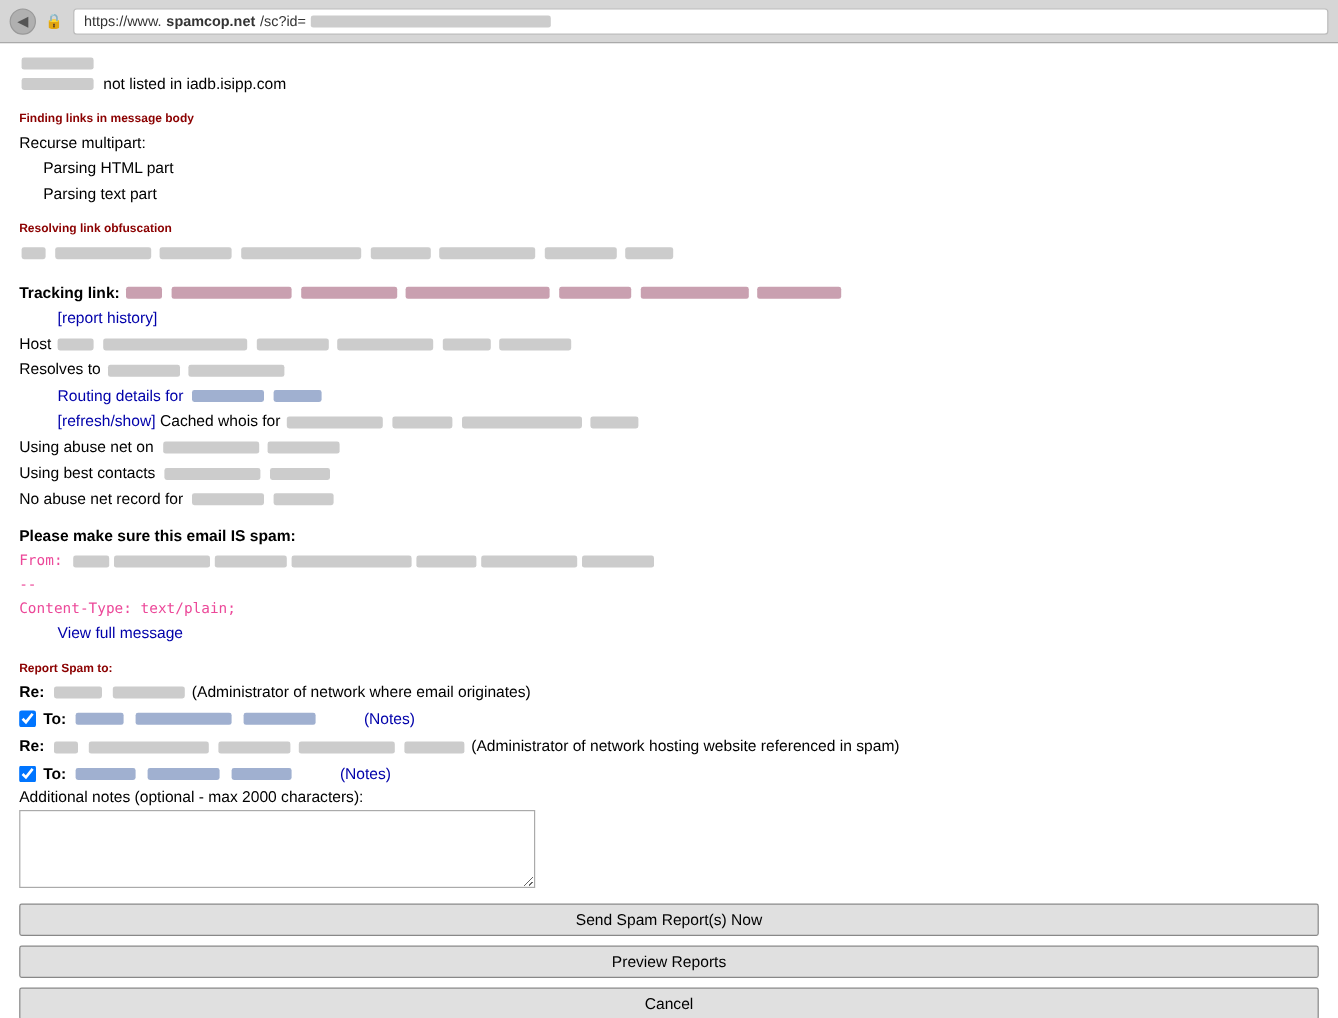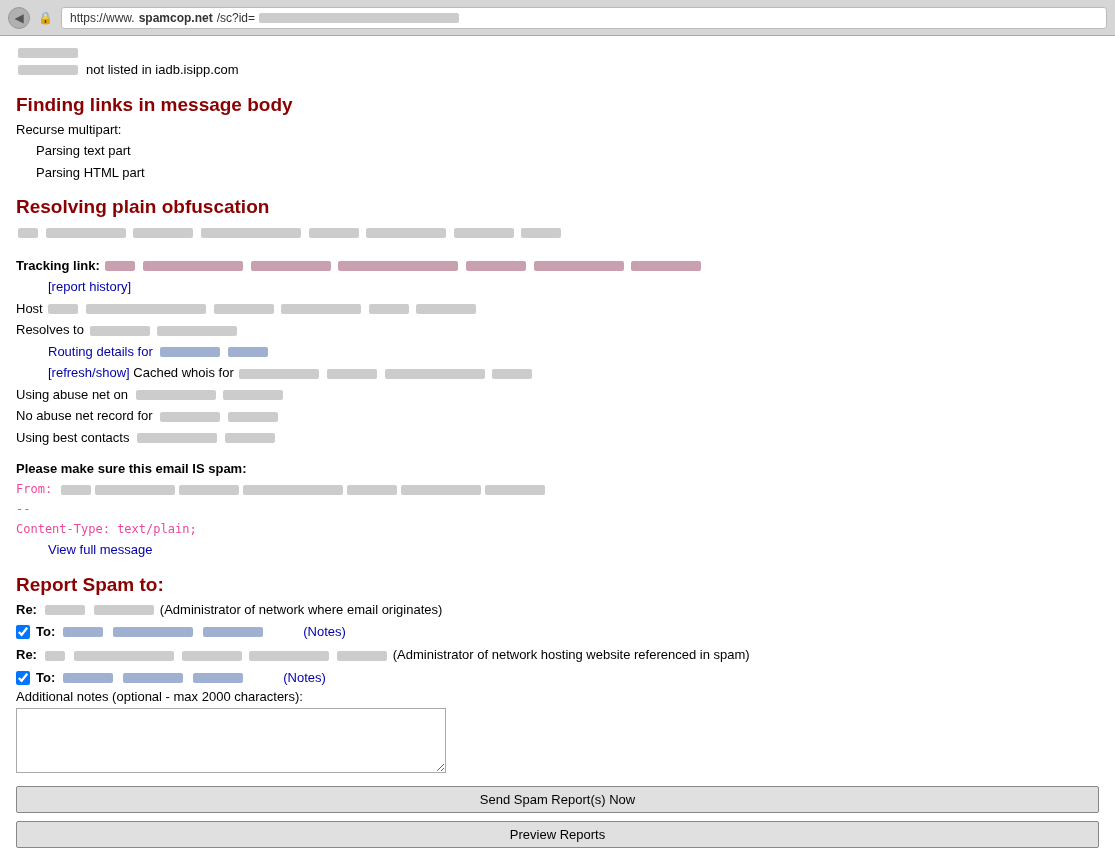--- a/index.html
+++ b/index.html
@@ -79,21 +79,21 @@
     }
     .redacted-blue {
       background: #a0b0d0;
     }
 
     .section-header {
       color: #8b0000;
       font-weight: bold;
       margin-top: 14px;
       margin-bottom: 4px;
-      font-size: 19px;
+      font-size: 10px;
     }
 
     .line {
       margin: 2px 0;
       line-height: 1.5;
     }
 
     .indent {
       padding-left: 20px;
     }
@@ -214,24 +214,24 @@
       <span class="redacted" style="width:60px;"></span>
     </div>
     <div class="top-row">
       <span class="redacted" style="width:60px;"></span>
       <span>not listed in iadb.isipp.com</span>
     </div>
   </div>
 
   <div class="section-header">Finding links in message body</div>
   <div class="line">Recurse multipart:</div>
+  <div class="line indent">Parsing HTML part</div>
   <div class="line indent">Parsing text part</div>
-  <div class="line indent">Parsing HTML part</div>
-
-  <div class="section-header">Resolving plain obfuscation</div>
+
+  <div class="section-header">Resolving link obfuscation</div>
   <div class="line">
     <span class="redacted" style="width:20px;"></span>
     <span class="redacted" style="width:80px;"></span>
     <span class="redacted" style="width:60px;"></span>
     <span class="redacted" style="width:100px;"></span>
     <span class="redacted" style="width:50px;"></span>
     <span class="redacted" style="width:80px;"></span>
     <span class="redacted" style="width:60px;"></span>
     <span class="redacted" style="width:40px;"></span>
   </div>
@@ -276,27 +276,27 @@
       <span class="redacted" style="width:50px;"></span>
       <span class="redacted" style="width:100px;"></span>
       <span class="redacted" style="width:40px;"></span>
     </div>
     <div class="line">
       <span>Using abuse net on</span>
       <span class="redacted" style="width:80px; margin-left:4px;"></span>
       <span class="redacted" style="width:60px;"></span>
     </div>
     <div class="line">
+      <span>Using best contacts</span>
+      <span class="redacted" style="width:80px; margin-left:4px;"></span>
+      <span class="redacted" style="width:50px;"></span>
+    </div>
+    <div class="line">
       <span>No abuse net record for</span>
       <span class="redacted" style="width:60px; margin-left:4px;"></span>
-      <span class="redacted" style="width:50px;"></span>
-    </div>
-    <div class="line">
-      <span>Using best contacts</span>
-      <span class="redacted" style="width:80px; margin-left:4px;"></span>
       <span class="redacted" style="width:50px;"></span>
     </div>
   </div>
 
   <div class="please-section">
     <div class="please-header">Please make sure this email IS spam:</div>
     <pre class="code-block">From: <span class="redacted" style="width:30px; display:inline-block;"></span><span class="redacted" style="width:80px; display:inline-block;"></span><span class="redacted" style="width:60px; display:inline-block;"></span><span class="redacted" style="width:100px; display:inline-block;"></span><span class="redacted" style="width:50px; display:inline-block;"></span><span class="redacted" style="width:80px; display:inline-block;"></span><span class="redacted" style="width:60px; display:inline-block;"></span></pre>
     <pre class="code-block">--</pre>
     <pre class="code-block">Content-Type: text/plain;</pre>
     <div class="line">

